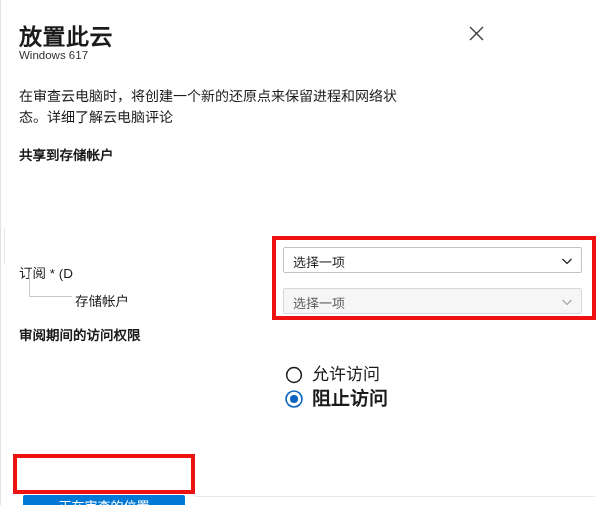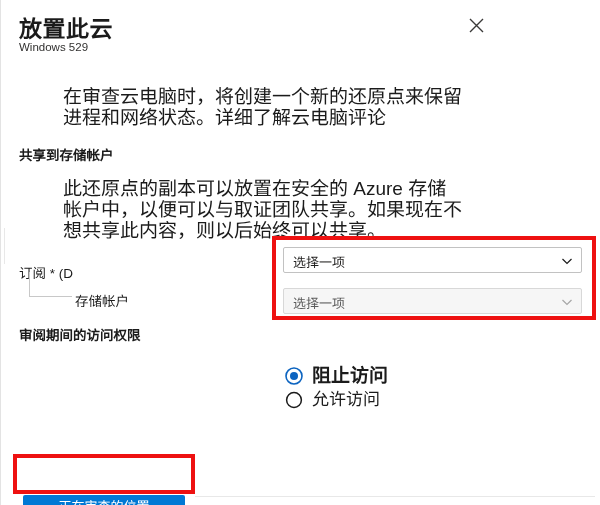--- a/index.html
+++ b/index.html
@@ -25,21 +25,21 @@
     height: 505px;
     background: #ffffff;
     border-left: 1px solid #e3e3e3;
     box-sizing: border-box;
   }
 
   
   .header {
     position: absolute;
     left: 0;
-    top: 0;
+    top: 8px;
     width: 500px;
     height: 62px;
   }
   .header-title {
     position: absolute;
     left: 18px;
     top: 10px;
     font-size: 23px;
     font-weight: 600;
     letter-spacing: 0.5px;
@@ -85,25 +85,24 @@
     position: absolute;
     left: 0;
     top: 62px;
     width: 600px;
     height: 443px;
   }
 
   .para {
     position: absolute;
     left: 18px;
-    font-size: 19px;
+    font-size: 14px;
     line-height: 21px;
     color: #1b1b1b;
     width: 400px;
-    margin-left: 44px;
   }
   .para-intro { top: 24px; }
   .para-storage { top: 116px; }
 
   .section-head {
     position: absolute;
     left: 18px;
     font-size: 13.5px;
     font-weight: 700;
     color: #1b1b1b;
@@ -268,39 +267,38 @@
     border-right: 1px solid #e8e8e8;
   }
 </style>
 </head>
 <body>
 
 <div class="panel">
 
   <div class="header">
     <div class="header-title">放置此云</div>
-    <div class="header-subtitle">Windows 529</div>
+    <div class="header-subtitle">Windows 617</div>
     <button class="close-btn">
       <span>
         <svg width="15" height="15" viewBox="0 0 15 15" aria-hidden="true">
           <path d="M1 1 L14 14 M14 1 L1 14" stroke="#3b3a39" stroke-width="1.4" fill="none"></path>
         </svg>
       </span>
     </button>
   </div>
 
   <div class="body-area">
 
     <div class="scroll-notch"></div>
 
     <div class="para para-intro">在审查云电脑时，将创建一个新的还原点来保留进程和网络状态。详细了解云电脑评论</div>
 
     <div class="section-head section-share">共享到存储帐户</div>
 
-    <div class="para para-storage">此还原点的副本可以放置在安全的 Azure 存储帐户中，以便可以与取证团队共享。如果现在不想共享此内容，则以后始终可以共享。</div>
 
     <div class="field-label label-sub">订阅 * (D</div>
 
     <div class="tree-connector"></div>
 
     <div class="field-label label-storage">存储帐户</div>
 
     <div class="dropdown-group">
       <div class="dropdown dd-1">
         <span class="dd-text">选择一项</span>
@@ -318,37 +316,37 @@
           </svg>
         </span>
       </div>
       <div class="red-box"></div>
     </div>
 
     <div class="section-head section-access">审阅期间的访问权限</div>
 
 
     <div class="radio-group">
+      <div class="radio-row unselected">
+        <span class="radio-mark">
+          <svg width="20" height="20" viewBox="0 0 20 20" aria-hidden="true">
+            <circle cx="10" cy="10" r="7.4" fill="#ffffff" stroke="#1b1b1b" stroke-width="1.5"></circle>
+          </svg>
+        </span>
+        <span class="radio-label">允许访问</span>
+      </div>
       <div class="radio-row selected">
         <span class="radio-mark">
           <svg width="20" height="20" viewBox="0 0 20 20" aria-hidden="true">
             <circle cx="10" cy="10" r="8" fill="#ffffff" stroke="#0c64c0" stroke-width="1.6"></circle>
             <circle cx="10" cy="10" r="4" fill="#0c64c0"></circle>
           </svg>
         </span>
         <span class="radio-label">阻止访问</span>
       </div>
-      <div class="radio-row unselected">
-        <span class="radio-mark">
-          <svg width="20" height="20" viewBox="0 0 20 20" aria-hidden="true">
-            <circle cx="10" cy="10" r="7.4" fill="#ffffff" stroke="#1b1b1b" stroke-width="1.5"></circle>
-          </svg>
-        </span>
-        <span class="radio-label">允许访问</span>
-      </div>
     </div>
 
     <div class="footer-box">
       <button class="primary-btn">正在审查的位置</button>
       <div class="red-box"></div>
     </div>
 
     <div class="footer-divider"></div>
   </div>
 </div>

